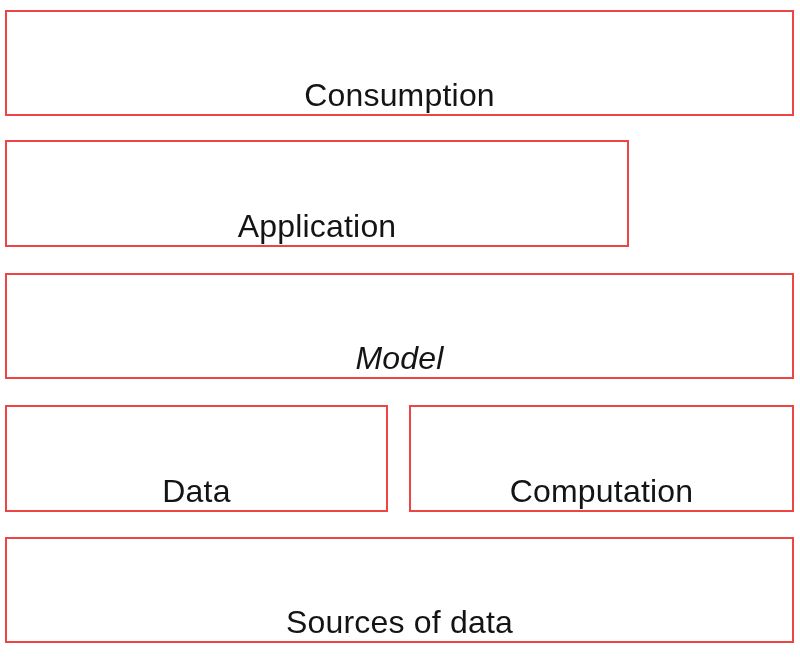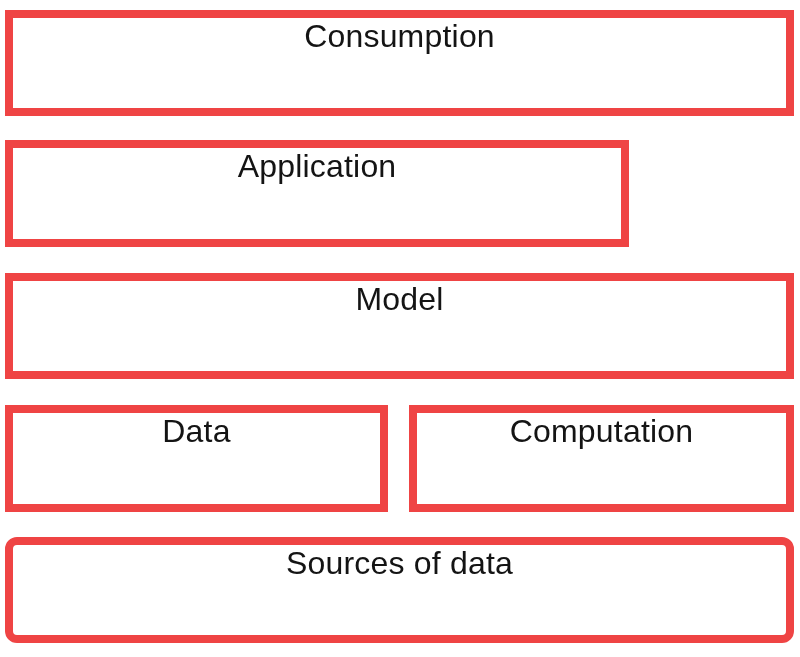--- a/index.html
+++ b/index.html
@@ -11,40 +11,40 @@
     position: relative;
     width: 800px;
     height: 657px;
     background: #ffffff;
     font-family: "Liberation Sans", sans-serif;
     overflow: hidden;
   }
   .layer-box {
     position: absolute;
     box-sizing: border-box;
-    border: 8px solid #ef4444;
+    border: 2px solid #ef4444;
     background: #ffffff;
     display: flex;
-    align-items: flex-start;
+    align-items: flex-end;
     justify-content: center;
   }
   .layer-label {
     font-size: 32px;
     font-weight: 500;
     color: #141414;
     letter-spacing: 0.2px;
     white-space: nowrap;
   }
   
   .box-consumption { left: 5px;   top: 10px;  width: 789px; height: 106px; }
   .box-application { left: 5px;   top: 140px; width: 624px; height: 107px; }
-  .box-model       { left: 5px;   top: 273px; width: 789px; height: 106px; }
+  .box-model       { left: 5px;   top: 273px; width: 789px; height: 106px; font-style: italic; }
   .box-data        { left: 5px;   top: 405px; width: 383px; height: 107px; }
   .box-computation { left: 409px; top: 405px; width: 385px; height: 107px; }
-  .box-sources     { left: 5px;   top: 537px; width: 789px; height: 106px; border-radius: 12px; }
+  .box-sources     { left: 5px;   top: 537px; width: 789px; height: 106px; }
 </style>
 </head>
 <body>
 
 <div class="canvas">
 
   <div class="layer-box box-consumption">
     <span class="layer-label">Consumption</span>
   </div>
 

